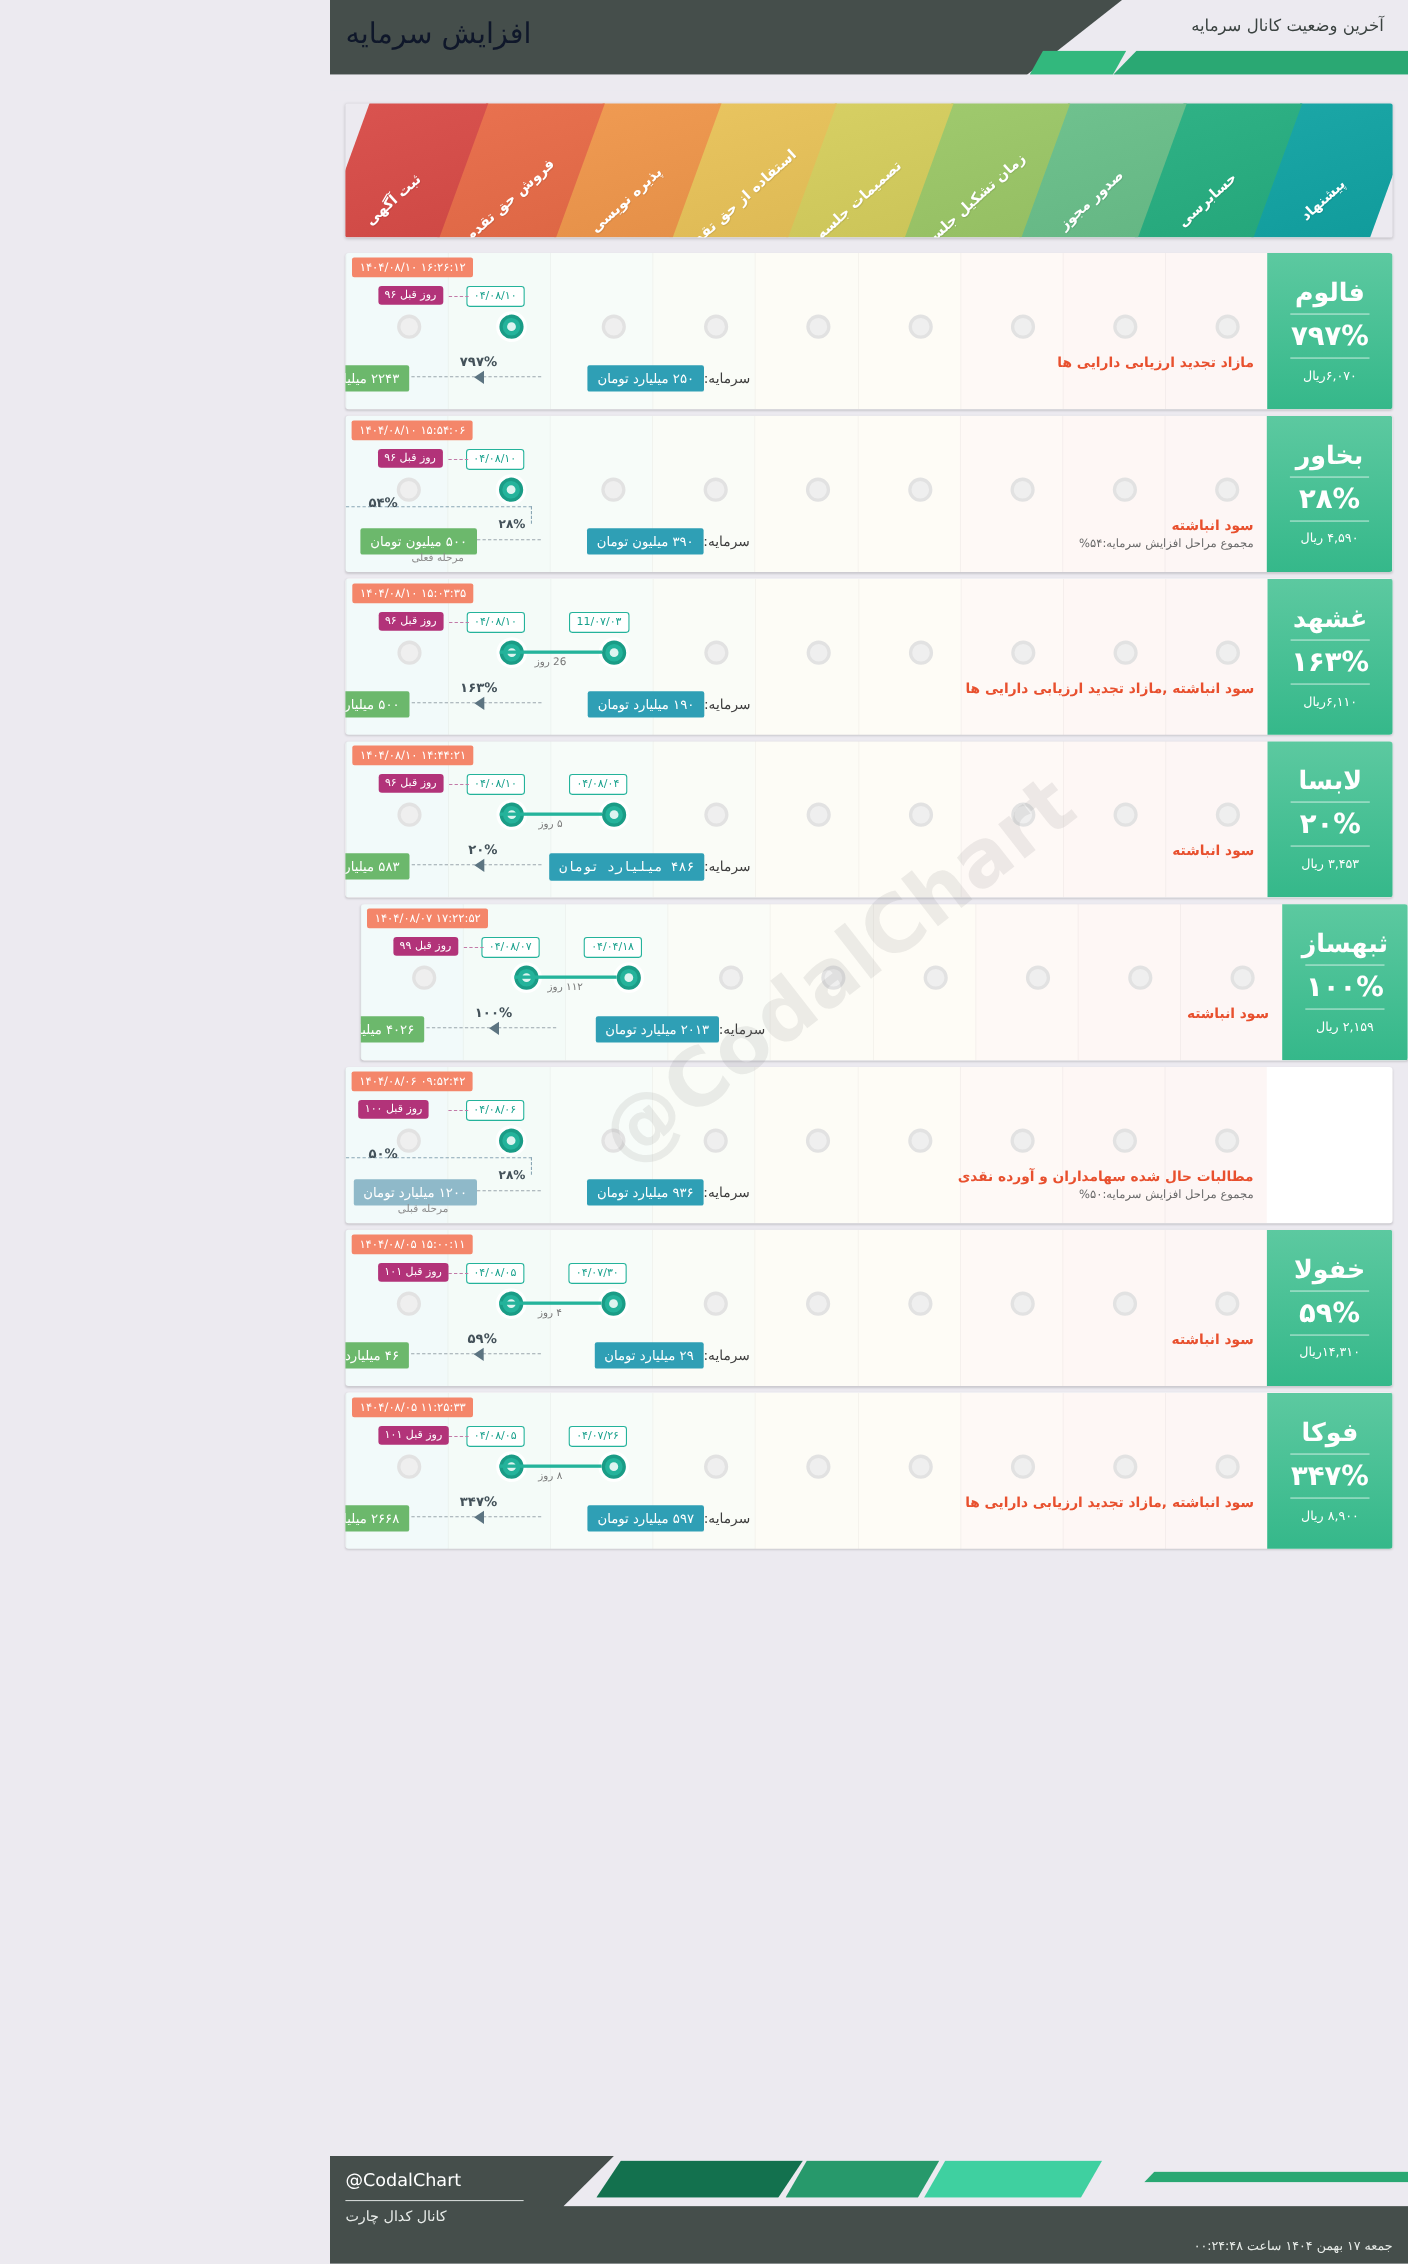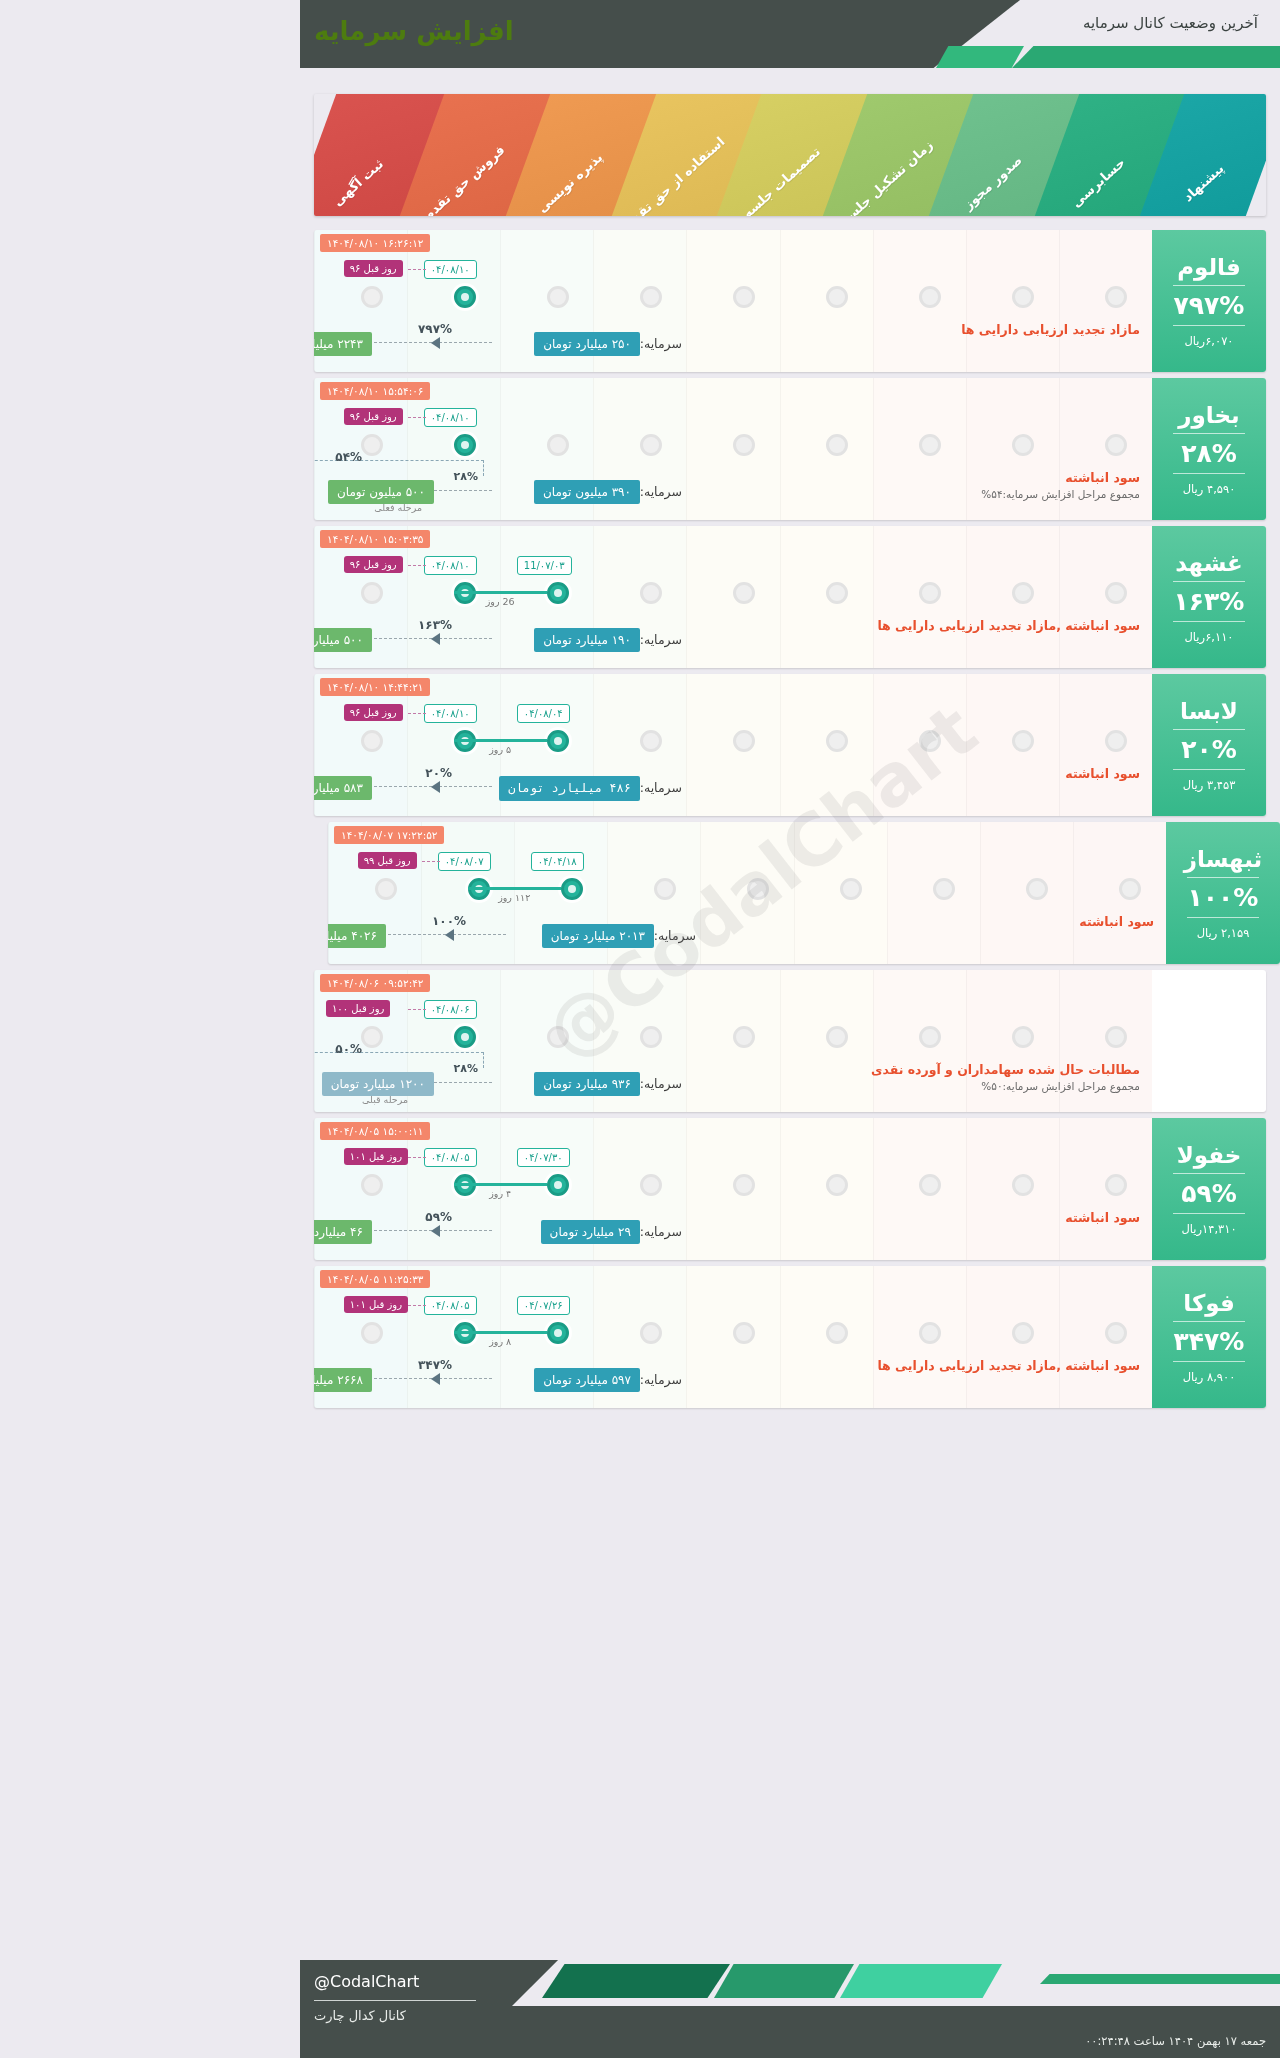--- a/index.html
+++ b/index.html
@@ -17,21 +17,21 @@
     position:absolute; left:0; top:0; width:720px; height:68px;
     background:#454e4b;
     clip-path: polygon(0 0, 100% 0, 88% 100%, 0 100%);
   }
   .header-title {
     position:absolute; right:22px; top:14px;
     font-size:15px; color:#3a4240; direction:rtl;
   }
   .logo-text {
     position:absolute; right:auto; left:14px; top:16px;
-    font-size:26px; font-weight:bold; color:#4d7c0f; direction:rtl;
+    font-size:26px; font-weight:normal; color:#0f172a; direction:rtl;
     letter-spacing:-0.5px;
   }
   .hdr-chev { position:absolute; top:46px; height:22px; }
   .hdr-chev.c1 { left:636px; width:88px; background:#32b87d; clip-path:polygon(14% 0,100% 0,86% 100%,0 100%); }
   .hdr-chev.c2 { left:712px; width:268px; background:#2aa873; clip-path:polygon(8% 0,100% 0,100% 100%,0 100%); }
 
   
   .stagebar {
     position:absolute; left:14px; top:94px; width:952px; height:122px;
     overflow:hidden; border-radius:2px;

